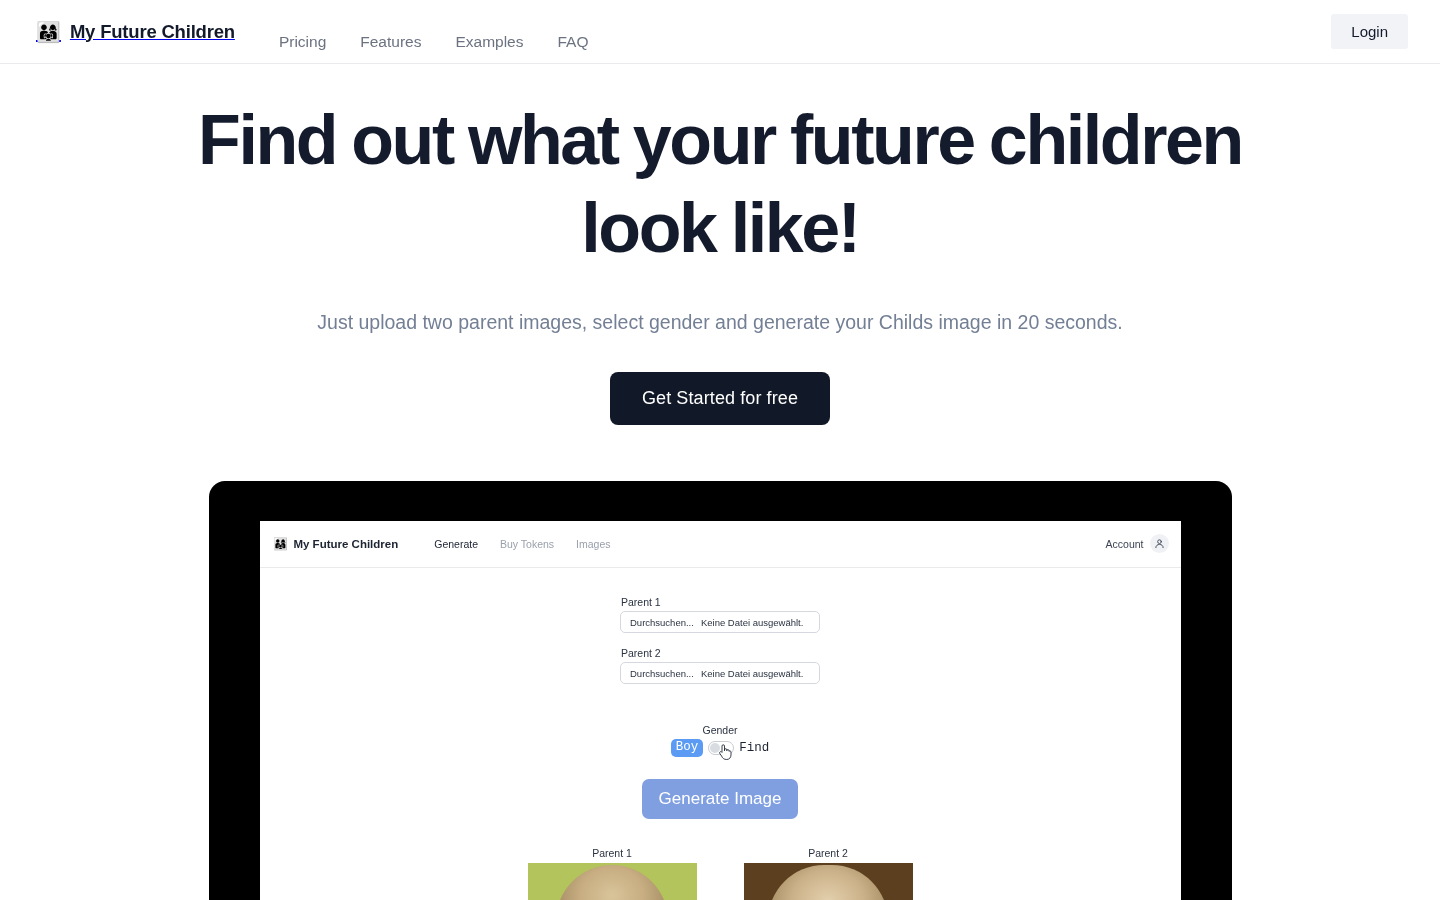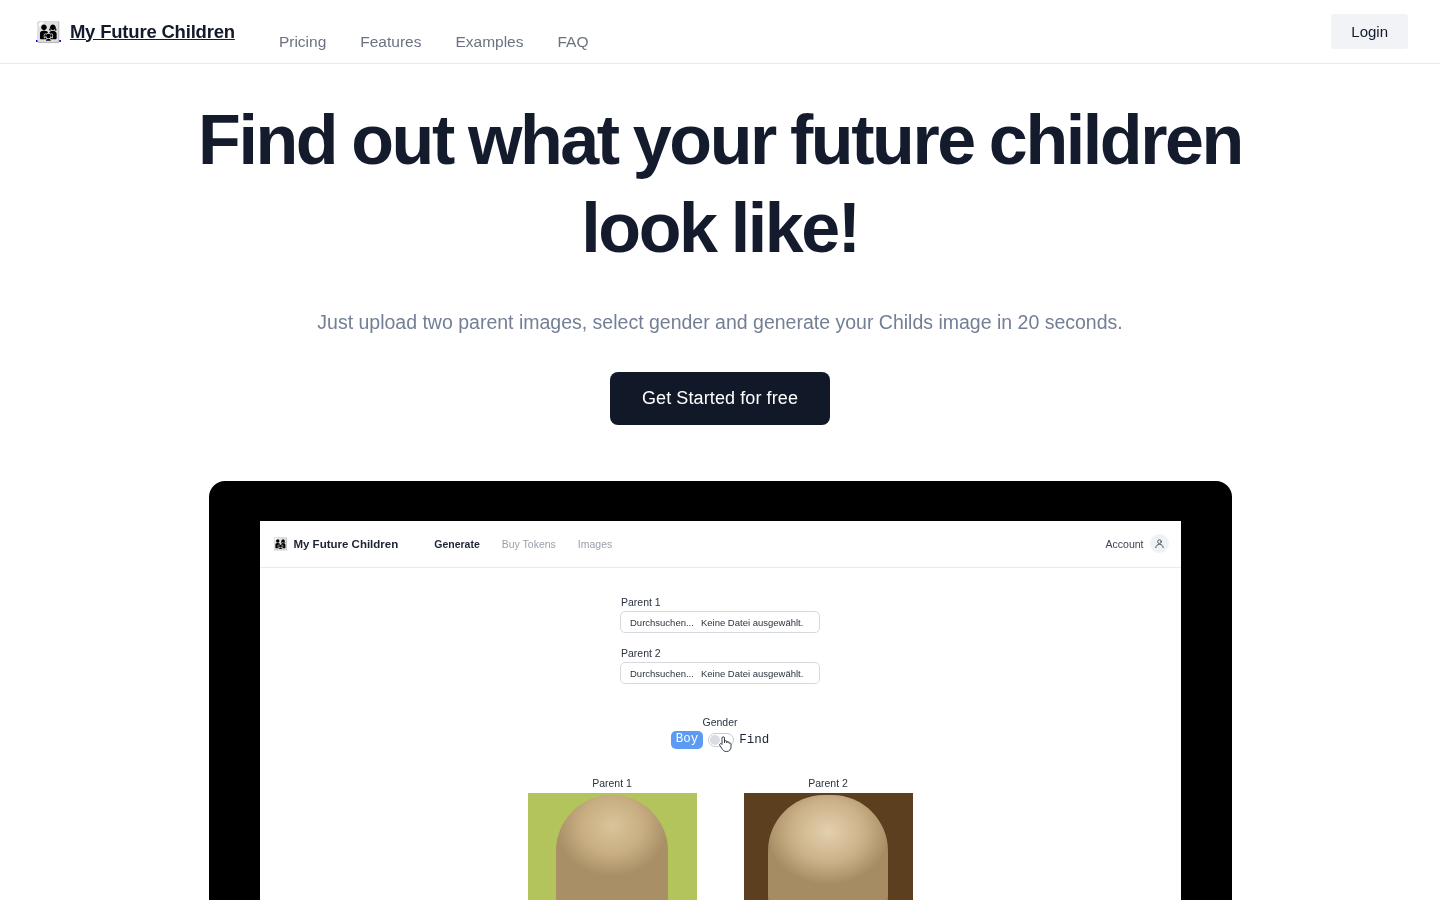--- a/index.html
+++ b/index.html
@@ -165,21 +165,21 @@
     display: flex;
     align-items: center;
     gap: 22px;
     margin-left: 36px;
   }
   .app-nav a {
     font-size: 10.5px;
     text-decoration: none;
     white-space: nowrap;
   }
-  .app-nav a.active { color: #1c2333; font-weight: 700; }
+  .app-nav a.active { color: #1c2333; font-weight: 400; }
   .app-nav a.muted  { color: #9aa0ab; }
 
   .app-account {
     position: absolute;
     right: 12px;
     top: 13px;
     display: flex;
     align-items: center;
     gap: 6px;
   }
@@ -230,21 +230,21 @@
     padding: 0 9px;
     font-size: 9.5px;
     color: #2b3342;
     background: #ffffff;
     white-space: nowrap;
     cursor: pointer;
   }
   .file-btn-txt { color: #2b3342; }
   .file-name-txt { color: #2b3342; }
 
-  .gender-block { margin-top: 32px; }
+  .gender-block { margin-top: 40px; }
   .gender-label {
     font-size: 10.5px;
     color: #2b3342;
     margin-bottom: 3px;
   }
   .gender-row {
     display: flex;
     align-items: center;
     justify-content: center;
     gap: 5px;
@@ -429,20 +429,23 @@
             </span>
             <span class="opt-girl">Find</span>
             <span class="hand-cursor">
               <svg width="15" height="18" viewBox="0 0 24 28" fill="#ffffff" stroke="#1c2333" stroke-width="1.4" stroke-linejoin="round">
                 <path d="M8 13V4.5a2 2 0 0 1 4 0V12v-1.5a1.8 1.8 0 0 1 3.6 0V12a1.8 1.8 0 0 1 3.6 0v1a1.8 1.8 0 0 1 3.2 1.2v4.3c0 4.2-2.6 7.5-7 7.5-4.2 0-6.4-2-8-5.4L4.3 16c-.6-1.3.4-2.6 1.7-2.6.9 0 1.6.4 2 1.2z"></path>
               </svg>
             </span>
           </div>
         </div>
 
+        <div class="generate-wrap">
+          <button class="generate-btn">Generate Image</button>
+        </div>
 
         <div class="results-row">
           <div class="result-col">
             <div class="result-label">Parent 1</div>
             <div class="photo p1">
               <span class="hair"></span>
             </div>
           </div>
           <div class="result-col">
             <div class="result-label">Parent 2</div>

